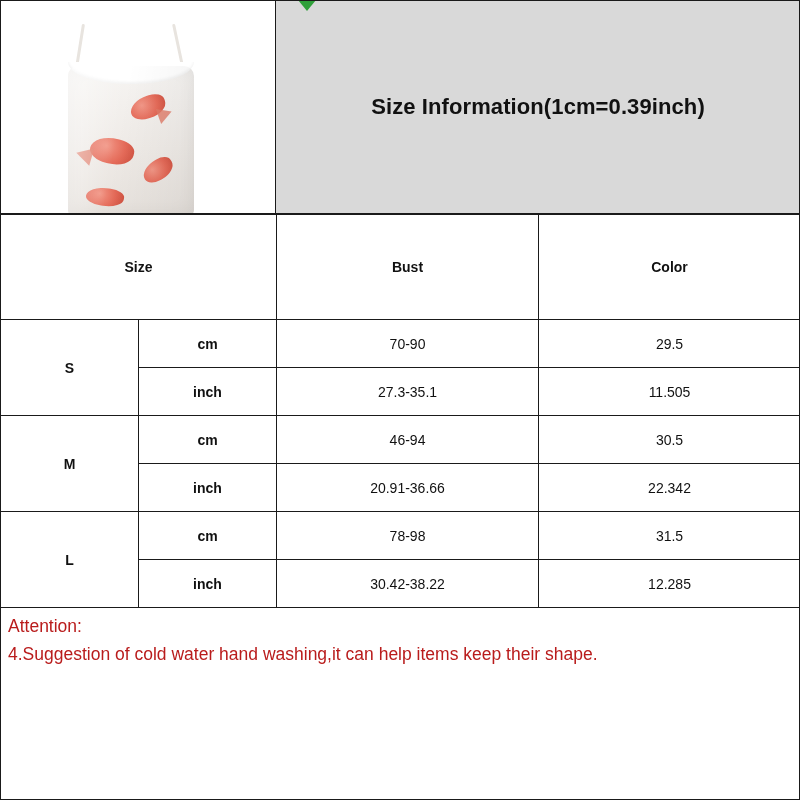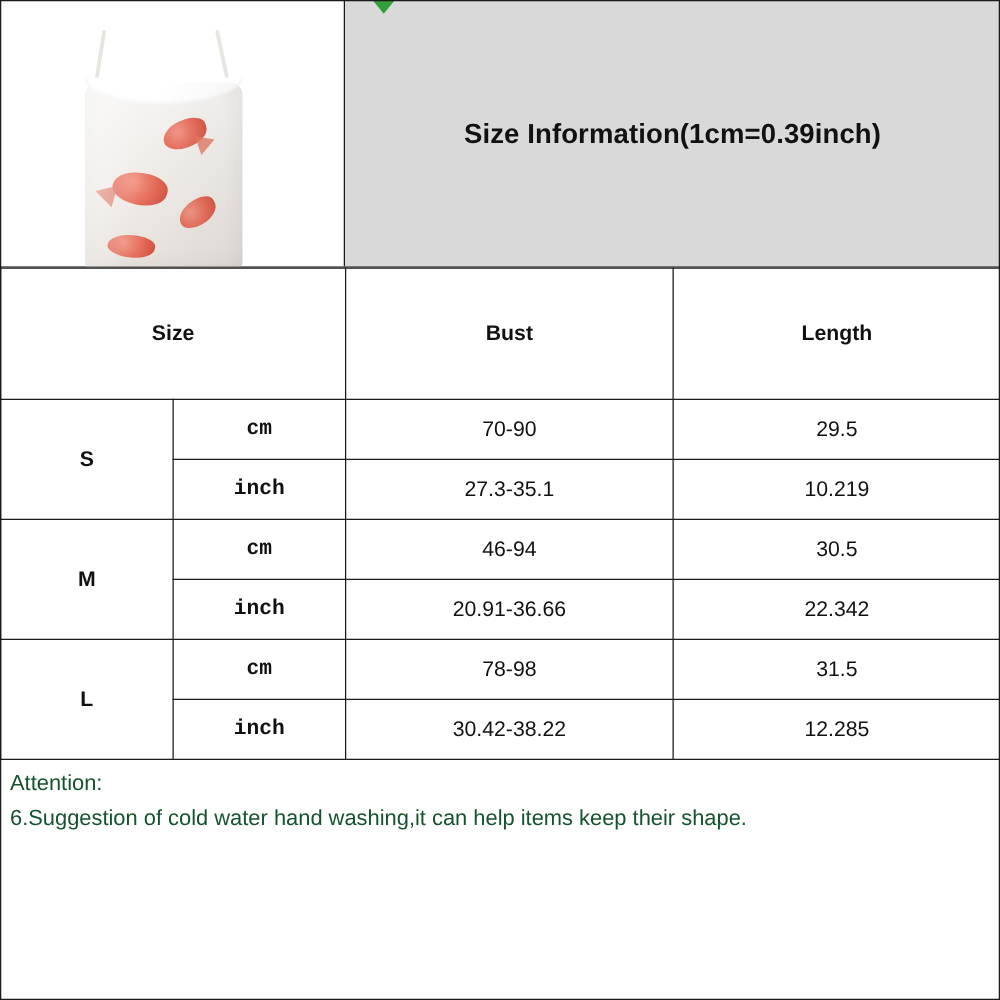--- a/index.html
+++ b/index.html
@@ -142,21 +142,21 @@
   
   table.size-table {
     border-collapse: collapse;
     width: 800px;
     table-layout: fixed;
   }
   table.size-table td {
     border: 1px solid #1a1a1a;
     text-align: center;
     vertical-align: middle;
-    font-size: 17px;
+    font-size: 14px;
     color: #111111;
     background: #ffffff;
     padding: 0;
   }
   .col-size  { width: 138px; }
   .col-unit  { width: 138px; }
   .col-bust  { width: 262px; }
   .col-len   { width: 262px; }
 
   .hdr-size {
@@ -174,40 +174,39 @@
   .size-label {
     background: #c6c6c6;
     font-size: 17px;
     font-weight: bold;
   }
   .unit-cell {
     background: #ececec;
     font-size: 17px;
     font-weight: bold;
     height: 47px;
-    font-family: Liberation Mono, monospace;
   }
   .val-cell {
     background: #ffffff;
     height: 47px;
     font-size: 17px;
   }
 
   
   .attention {
     box-sizing: border-box;
     width: 800px;
     padding: 6px 8px 0 8px;
     background: #ffffff;
   }
   .attention p {
     margin: 0 0 3px 0;
     font-size: 17.5px;
     line-height: 1.42;
-    color: #14532d;
+    color: #b91c1c;
   }
   .outer-border {
     position: absolute;
     left: 0; top: 0;
     width: 800px; height: 800px;
     box-sizing: border-box;
     border: 1px solid #1a1a1a;
     pointer-events: none;
   }
 </style>
@@ -242,33 +241,33 @@
     <colgroup>
       <col class="col-size">
       <col class="col-unit">
       <col class="col-bust">
       <col class="col-len">
     </colgroup>
     <tbody>
       <tr>
         <td class="hdr-size" colspan="2">Size</td>
         <td class="hdr-meas">Bust</td>
-        <td class="hdr-meas">Length</td>
+        <td class="hdr-meas">Color</td>
       </tr>
 
       <tr>
         <td class="size-label" rowspan="2">S</td>
         <td class="unit-cell">cm</td>
         <td class="val-cell">70-90</td>
         <td class="val-cell">29.5</td>
       </tr>
       <tr>
         <td class="unit-cell">inch</td>
         <td class="val-cell">27.3-35.1</td>
-        <td class="val-cell">10.219</td>
+        <td class="val-cell">11.505</td>
       </tr>
 
       <tr>
         <td class="size-label" rowspan="2">M</td>
         <td class="unit-cell">cm</td>
         <td class="val-cell">46-94</td>
         <td class="val-cell">30.5</td>
       </tr>
       <tr>
         <td class="unit-cell">inch</td>
@@ -285,17 +284,17 @@
       <tr>
         <td class="unit-cell">inch</td>
         <td class="val-cell">30.42-38.22</td>
         <td class="val-cell">12.285</td>
       </tr>
     </tbody>
   </table>
 
   <div class="attention">
     <p>Attention:</p>
-    <p>6.Suggestion of cold water hand washing,it can help items keep their shape.</p>
+    <p>4.Suggestion of cold water hand washing,it can help items keep their shape.</p>
   </div>
 
   <div class="outer-border"></div>
 </div>
 
 </body></html>

